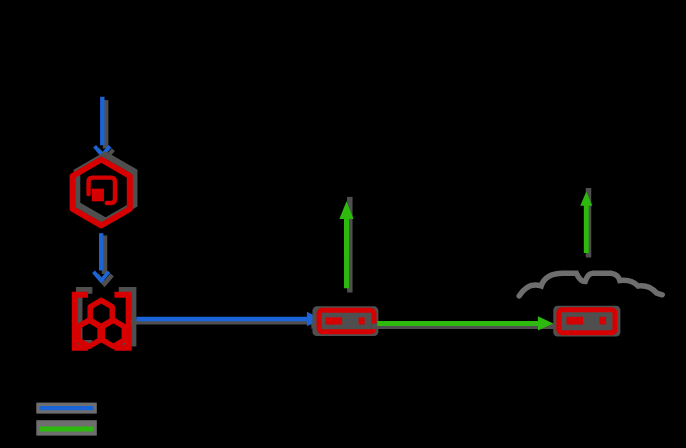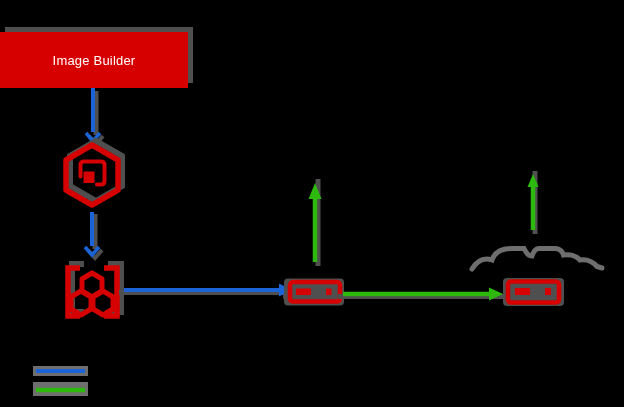--- a/index.html
+++ b/index.html
@@ -119,17 +119,14 @@
         <rect class="f-gray" x="33" y="366" width="55" height="10"></rect>
         <line class="s-blue" x1="36" y1="371" x2="85" y2="371" stroke-width="4"></line>
       </g>
       <g>
         <rect class="f-gray" x="33" y="382" width="55" height="14"></rect>
         <line class="s-green" x1="36" y1="390" x2="85" y2="390" stroke-width="4.5"></line>
       </g>
     </g>
   </svg>
 
-  <div class="node-box">
-    <span class="label">Image Builder</span>
-  </div>
 
 </div>
 
 </body></html>

